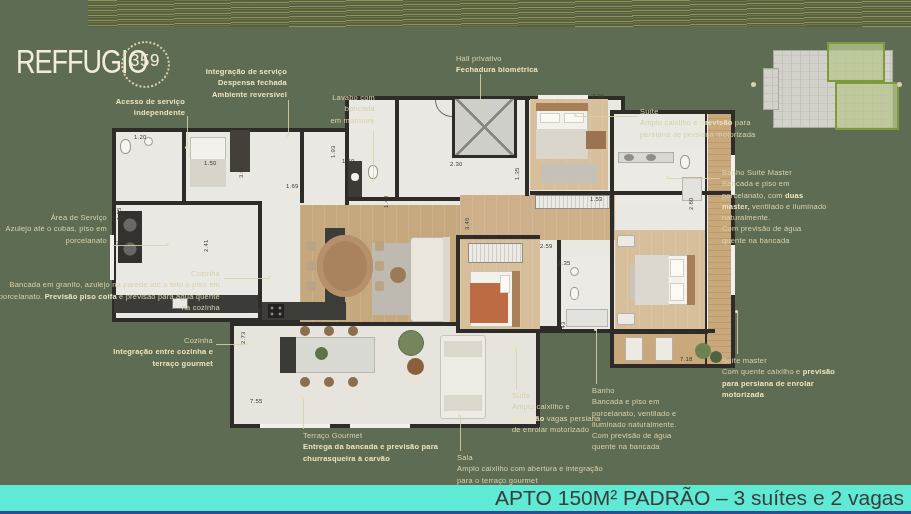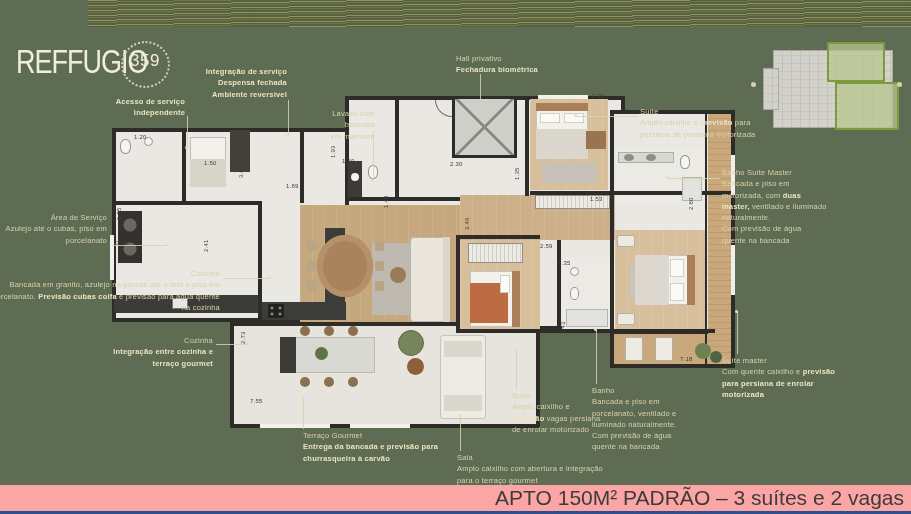--- a/index.html
+++ b/index.html
@@ -41,21 +41,21 @@
        border-radius:0 0 0 100%}
   
   .keyplan{position:absolute;left:763px;top:40px;width:142px;height:100px}
   .kp-base{position:absolute;background:#d2d2cb;border:1px solid #a8a89f;
     background-image:
       repeating-linear-gradient(90deg,transparent 0 8px,#c3c3bc 8px 9px),
       repeating-linear-gradient(0deg,transparent 0 7px,#c6c6bf 7px 8px)}
   .kp-hl{position:absolute;background:rgba(183,199,142,.75);border:2px solid #7e9a3c;box-sizing:border-box}
   .kp-dot{position:absolute;width:5px;height:5px;border-radius:50%;background:#d8d1aa}
   
-  .bar{position:absolute;left:0;top:485px;width:911px;height:26px;background:#fca5a5}
+  .bar{position:absolute;left:0;top:485px;width:911px;height:26px;background:#5eead4}
   .bar-text{line-height:26px;text-align:right;padding-right:7px;font-size:21px;color:#3d3c3a}
   .strip{position:absolute;left:0;top:511px;width:911px;height:3px;background:#2d4e8e}
 </style>
 </head>
 <body>
 
 <div class="page">
 
   <div class="woodband"></div>
 
@@ -233,38 +233,38 @@
   <div id="callouts-layer">
       <div class="callout right" style="right: 726px; top: 96px;">
         <div><span class="b">Acesso de serviço</span></div>
         <div><span class="b">independente</span></div>
       </div>
       <div class="callout right" style="right: 624px; top: 66px;">
         <div><span class="b">Integração de serviço</span></div>
         <div><span class="b">Despensa fechada</span></div>
         <div><span class="b">Ambiente reversível</span></div>
       </div>
-      <div class="callout right" style="right: 536px; top: 108px; text-align: right;">
+      <div class="callout right" style="right: 536px; top: 92px; text-align: right;">
         <div><span>Lavabo com</span></div>
         <div><span>bancada</span></div>
         <div><span>em mármore</span></div>
       </div>
       <div class="callout" style="left: 437px; top: 53px; margin-left: 19px;">
         <div><span>Hall privativo</span></div>
         <div><span class="b">Fechadura biométrica</span></div>
       </div>
       <div class="callout" style="left: 640px; top: 106px;">
         <div><span>Suíte</span></div>
         <div><span>Amplo caixilho e </span><span class="b">previsão</span><span> para</span></div>
         <div><span>persiana de persiana motorizada</span></div>
       </div>
       <div class="callout" style="left: 722px; top: 167px;">
         <div><span>Banho Suíte Master</span></div>
         <div><span>Bancada e piso em</span></div>
-        <div><span>motorizada, com </span><span class="b">duas</span></div>
+        <div><span>porcelanato, com </span><span class="b">duas</span></div>
         <div><span class="b">master,</span><span> ventilado e iluminado</span></div>
         <div><span>naturalmente.</span></div>
         <div><span>Com previsão de água</span></div>
         <div><span>quente na bancada</span></div>
       </div>
       <div class="callout" style="left: 722px; top: 355px;">
         <div><span>Suíte master</span></div>
         <div><span>Com quente caixilho e </span><span class="b">previsão</span></div>
         <div><span class="b">para persiana de enrolar</span></div>
         <div><span class="b">motorizada</span></div>
@@ -294,21 +294,21 @@
         <div><span class="b">churrasqueira à carvão</span></div>
       </div>
       <div class="callout right" style="right: 698px; top: 335px;">
         <div><span>Cozinha</span></div>
         <div><span class="b">Integração entre cozinha e</span></div>
         <div><span class="b">terraço gourmet</span></div>
       </div>
       <div class="callout right" style="right: 691px; top: 268px;">
         <div><span>Cozinha</span></div>
         <div><span>Bancada em granito, azulejo na parede até o teto e piso em</span></div>
-        <div><span>porcelanato. </span><span class="b">Previsão cubas coifa</span><span> e previsão para água quente</span></div>
+        <div><span>porcelanato. </span><span class="b">Previsão piso coifa</span><span> e previsão para água quente</span></div>
         <div><span>na cozinha</span></div>
       </div>
       <div class="callout right" style="right: 804px; top: 212px;">
         <div><span>Área de Serviço</span></div>
         <div><span>Azulejo até o cubas, piso em</span></div>
         <div><span>porcelanato</span></div>
       </div>
     </div>
 
   <div id="dimensions-layer">

